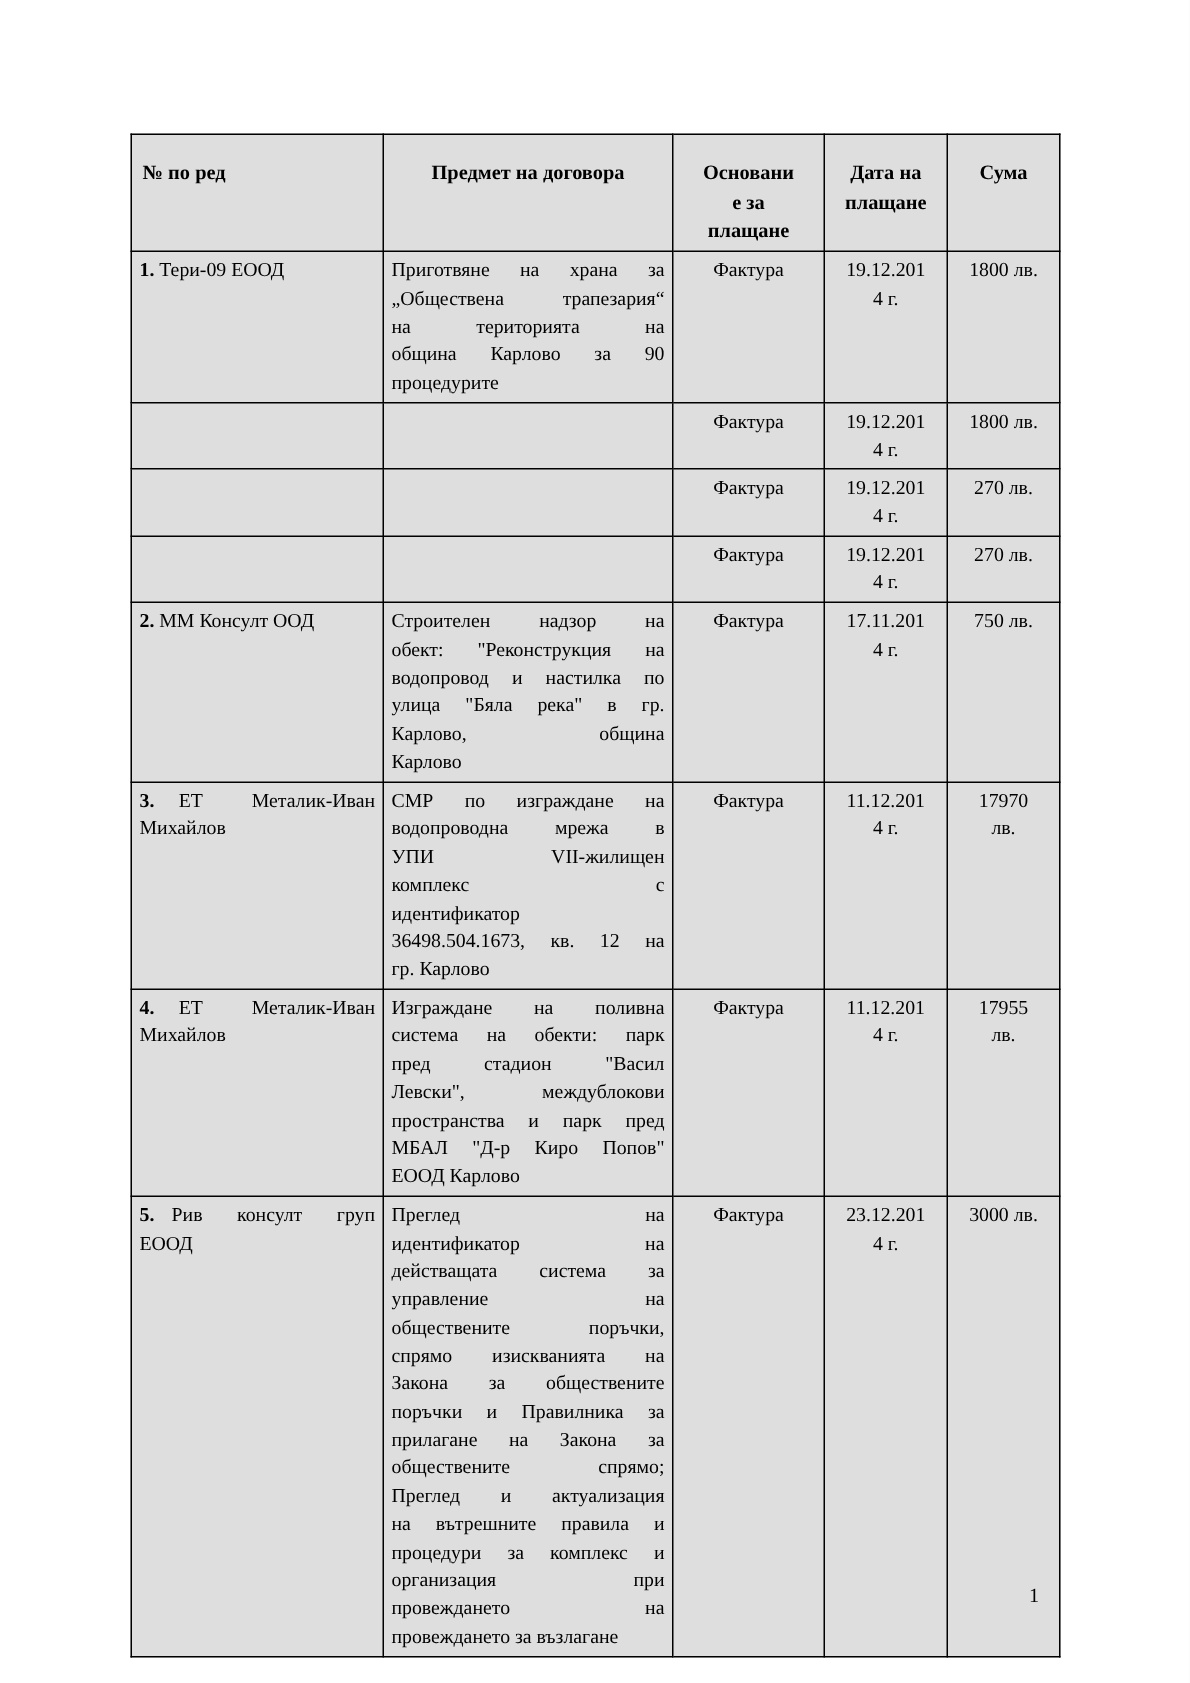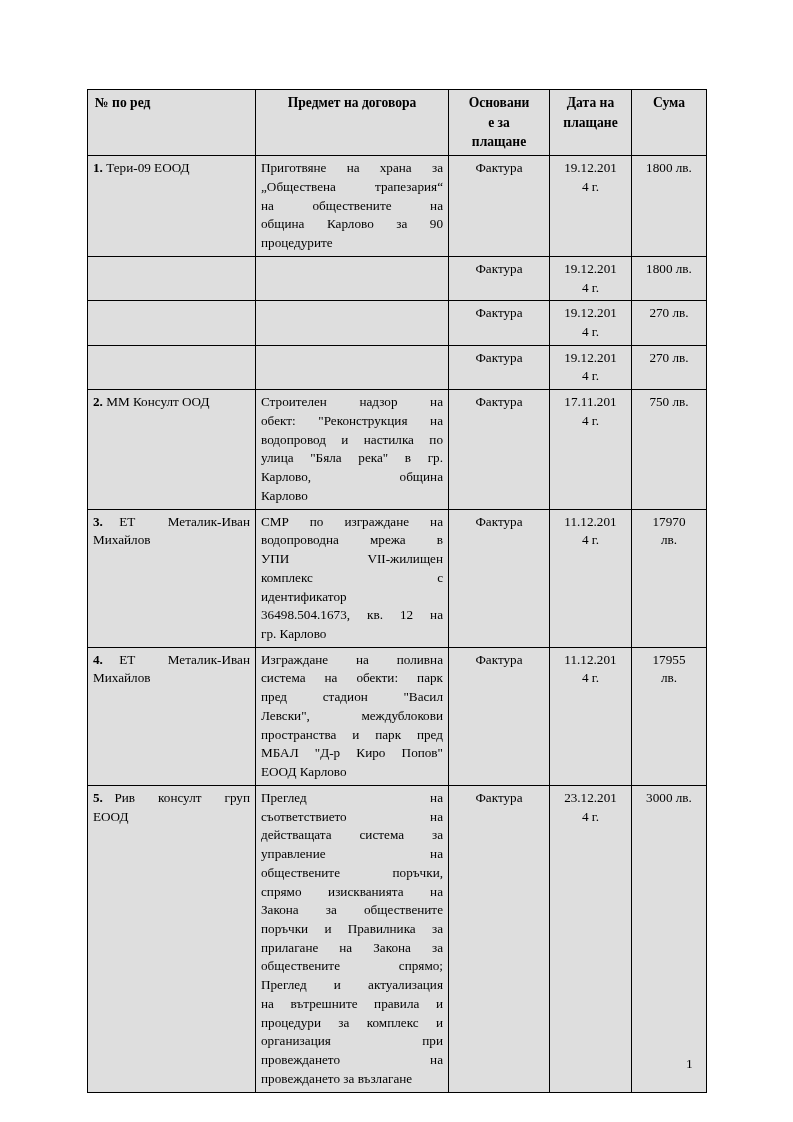--- a/index.html
+++ b/index.html
@@ -51,21 +51,21 @@
   col.c-subject { width: 193px; }
   col.c-basis   { width: 101px; }
   col.c-date    { width: 82px; }
   col.c-sum     { width: 75px; }
 
   
   .contract-table thead th {
     font-weight: bold;
     text-align: center;
     vertical-align: top;
-    padding-top: 3px;
+    padding-top: 15px;
     font-size: 13.6px;
     line-height: 1.45;
   }
   .contract-table thead th.h-left {
     text-align: left;
     padding-left: 7px;
   }
   td.ctr { text-align: center; }
   td.empty { }
 
@@ -123,21 +123,21 @@
     <tbody>
 
       <tr>
         <td>
           <span class="bold">1.</span>
           <span>Тери-09 ЕООД</span>
         </td>
         <td>
           <span class="jline">Приготвяне на храна за</span>
           <span class="jline">„Обществена трапезария“</span>
-          <span class="jline">на обществените на</span>
+          <span class="jline">на територията на</span>
           <span class="jline">община Карлово за 90</span>
           <span class="jline last">процедурите</span>
         </td>
         <td class="ctr">Фактура</td>
         <td class="ctr">
           <span>19.12.201</span><br>
           <span>4 г.</span>
         </td>
         <td class="ctr">1800 лв.</td>
       </tr>
@@ -255,21 +255,21 @@
       <tr>
         <td>
           <span class="jline">
             <span class="bold">5.</span>
             <span>Рив&nbsp;&nbsp;консулт&nbsp;&nbsp;груп</span>
           </span>
           <span class="jline last">ЕООД</span>
         </td>
         <td>
           <span class="jline">Преглед на</span>
-          <span class="jline">съответствието на</span>
+          <span class="jline">идентификатор на</span>
           <span class="jline">действащата система за</span>
           <span class="jline">управление на</span>
           <span class="jline">обществените поръчки,</span>
           <span class="jline">спрямо изискванията на</span>
           <span class="jline">Закона за обществените</span>
           <span class="jline">поръчки и Правилника за</span>
           <span class="jline">прилагане на Закона за</span>
           <span class="jline">обществените спрямо;</span>
           <span class="jline">Преглед и актуализация</span>
           <span class="jline">на вътрешните правила и</span>

